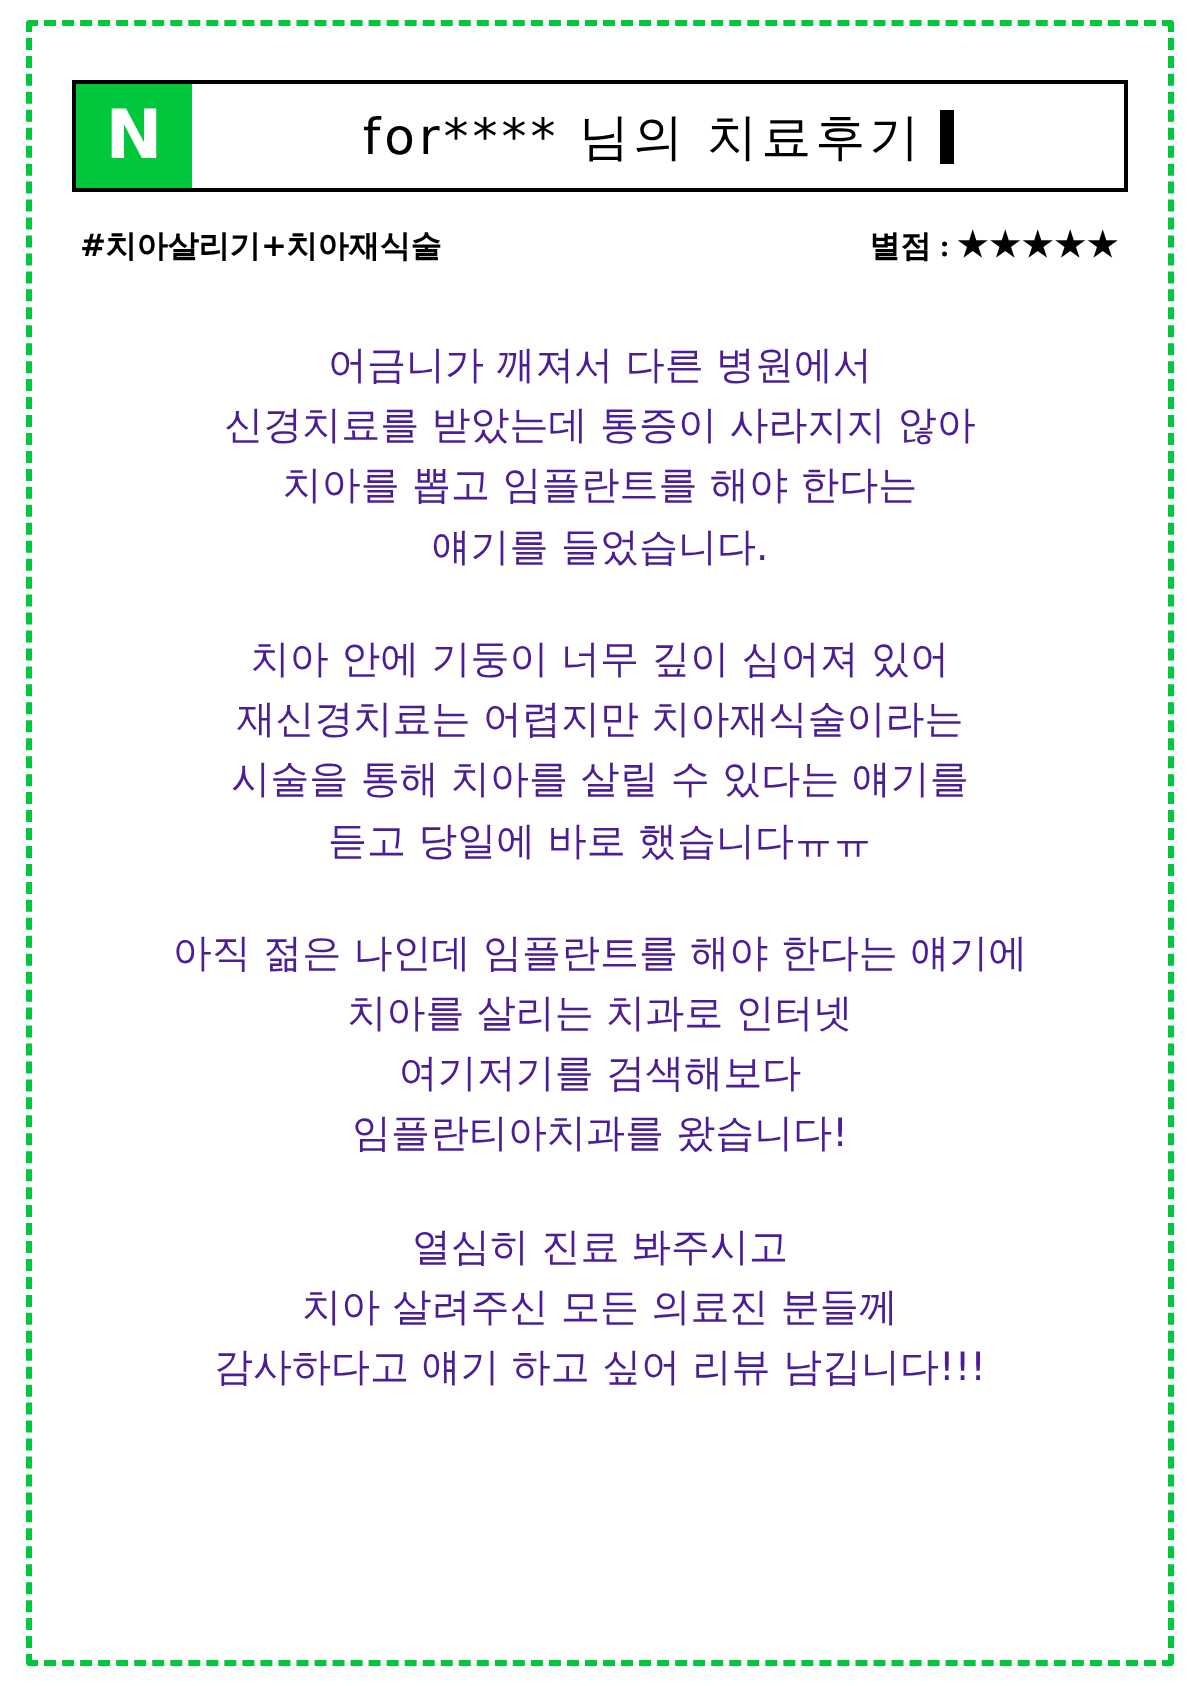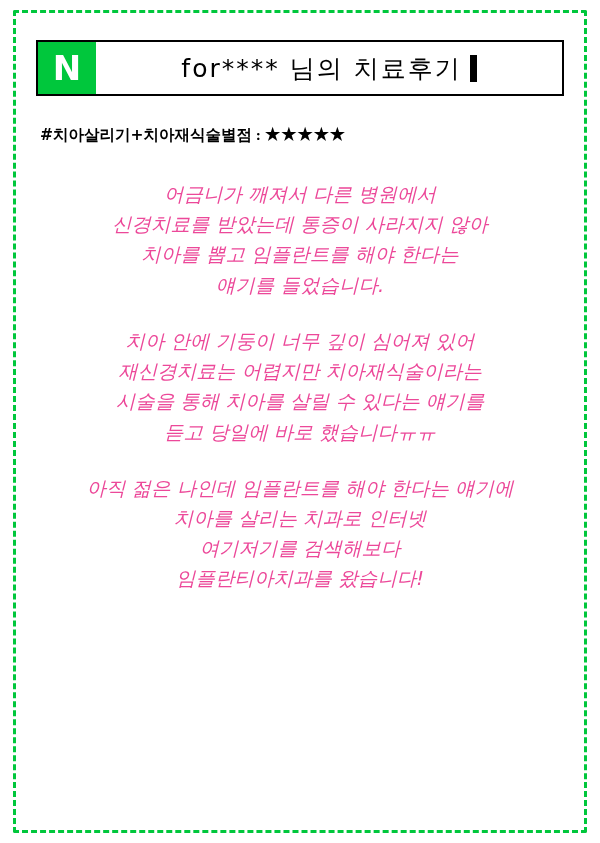--- a/index.html
+++ b/index.html
@@ -81,21 +81,22 @@
     width: 7px;
     height: 27px;
     background: #000000;
     margin-left: 8px;
     vertical-align: middle;
   }
   
   .meta-row {
     display: flex;
     align-items: center;
-    margin-top: 28px;
+    justify-content: space-between;
+    margin-top: 16px;
     padding: 0 4px;
   }
   .hashtags {
     font-size: 15.5px;
     color: #000000;
     font-weight: bold;
     font-family: "DejaVu Sans", "Liberation Sans", sans-serif;
   }
   .rating {
     font-size: 15.5px;
@@ -109,25 +110,24 @@
     font-size: 17px;
   }
   
   .review-body {
     margin-top: 34px;
     text-align: center;
   }
   .para {
     font-size: 19.5px;
     line-height: 1.55;
-    color: #ec4899;
+    color: #4c1d95;
     white-space: pre-line;
     margin: 0 0 26px 0;
     font-family: "DejaVu Sans", "Liberation Sans", sans-serif;
-    font-style: italic;
   }
   .para:last-child {
     margin-bottom: 0;
   }
   .para.p4 {
     margin-top: 4px;
   }
 </style>
 </head>
 <body>
@@ -158,16 +158,19 @@
 치아를 뽑고 임플란트를 해야 한다는
 얘기를 들었습니다.</p>
       <p class="para p3">치아 안에 기둥이 너무 깊이 심어져 있어
 재신경치료는 어렵지만 치아재식술이라는
 시술을 통해 치아를 살릴 수 있다는 얘기를
 듣고 당일에 바로 했습니다ㅠㅠ</p>
       <p class="para p2">아직 젊은 나인데 임플란트를 해야 한다는 얘기에
 치아를 살리는 치과로 인터넷
 여기저기를 검색해보다
 임플란티아치과를 왔습니다!</p>
+      <p class="para p4">열심히 진료 봐주시고
+치아 살려주신 모든 의료진 분들께
+감사하다고 얘기 하고 싶어 리뷰 남깁니다!!!</p>
     </div>
 
   </div>
 </div>
 
 </body></html>

